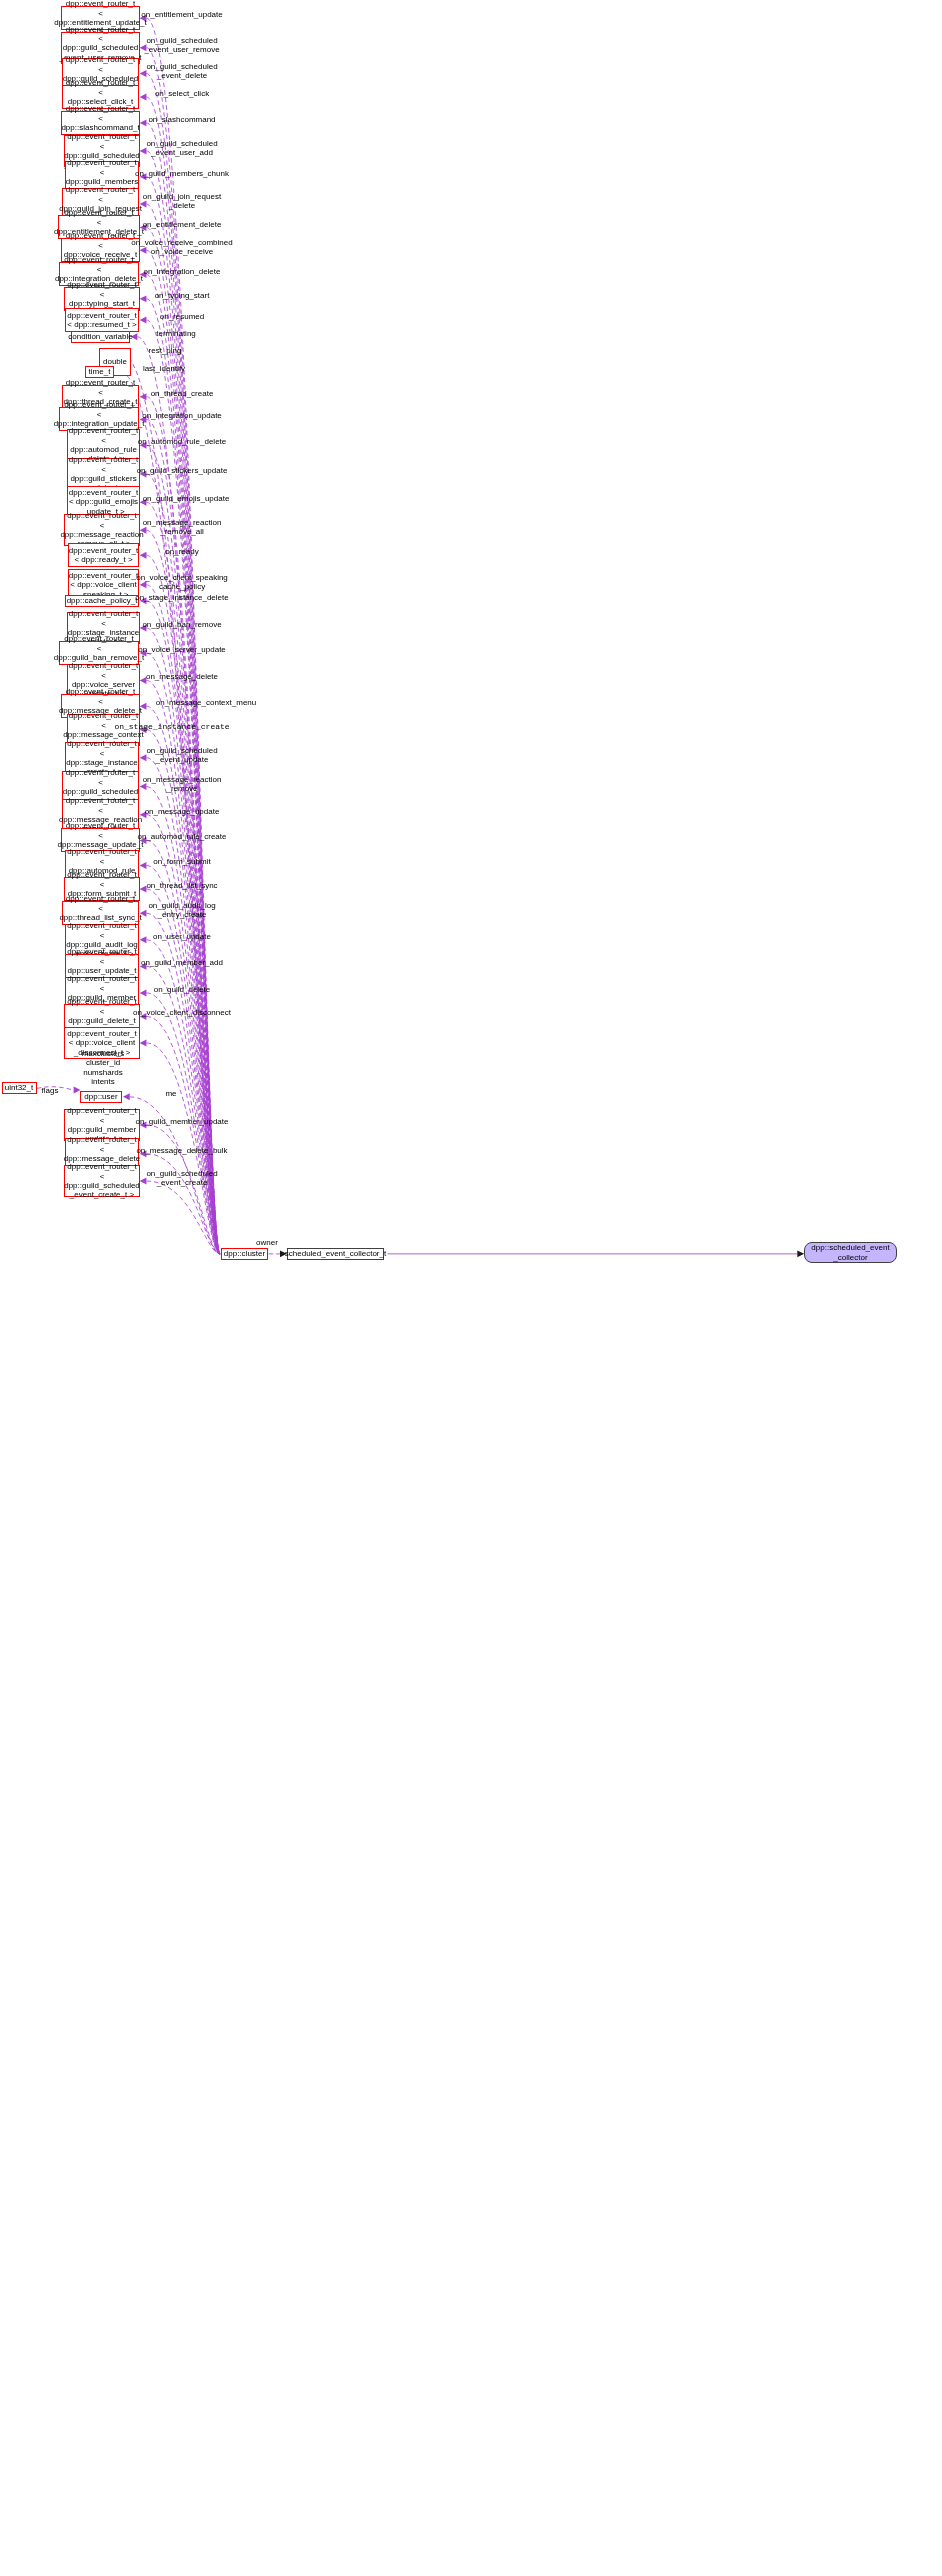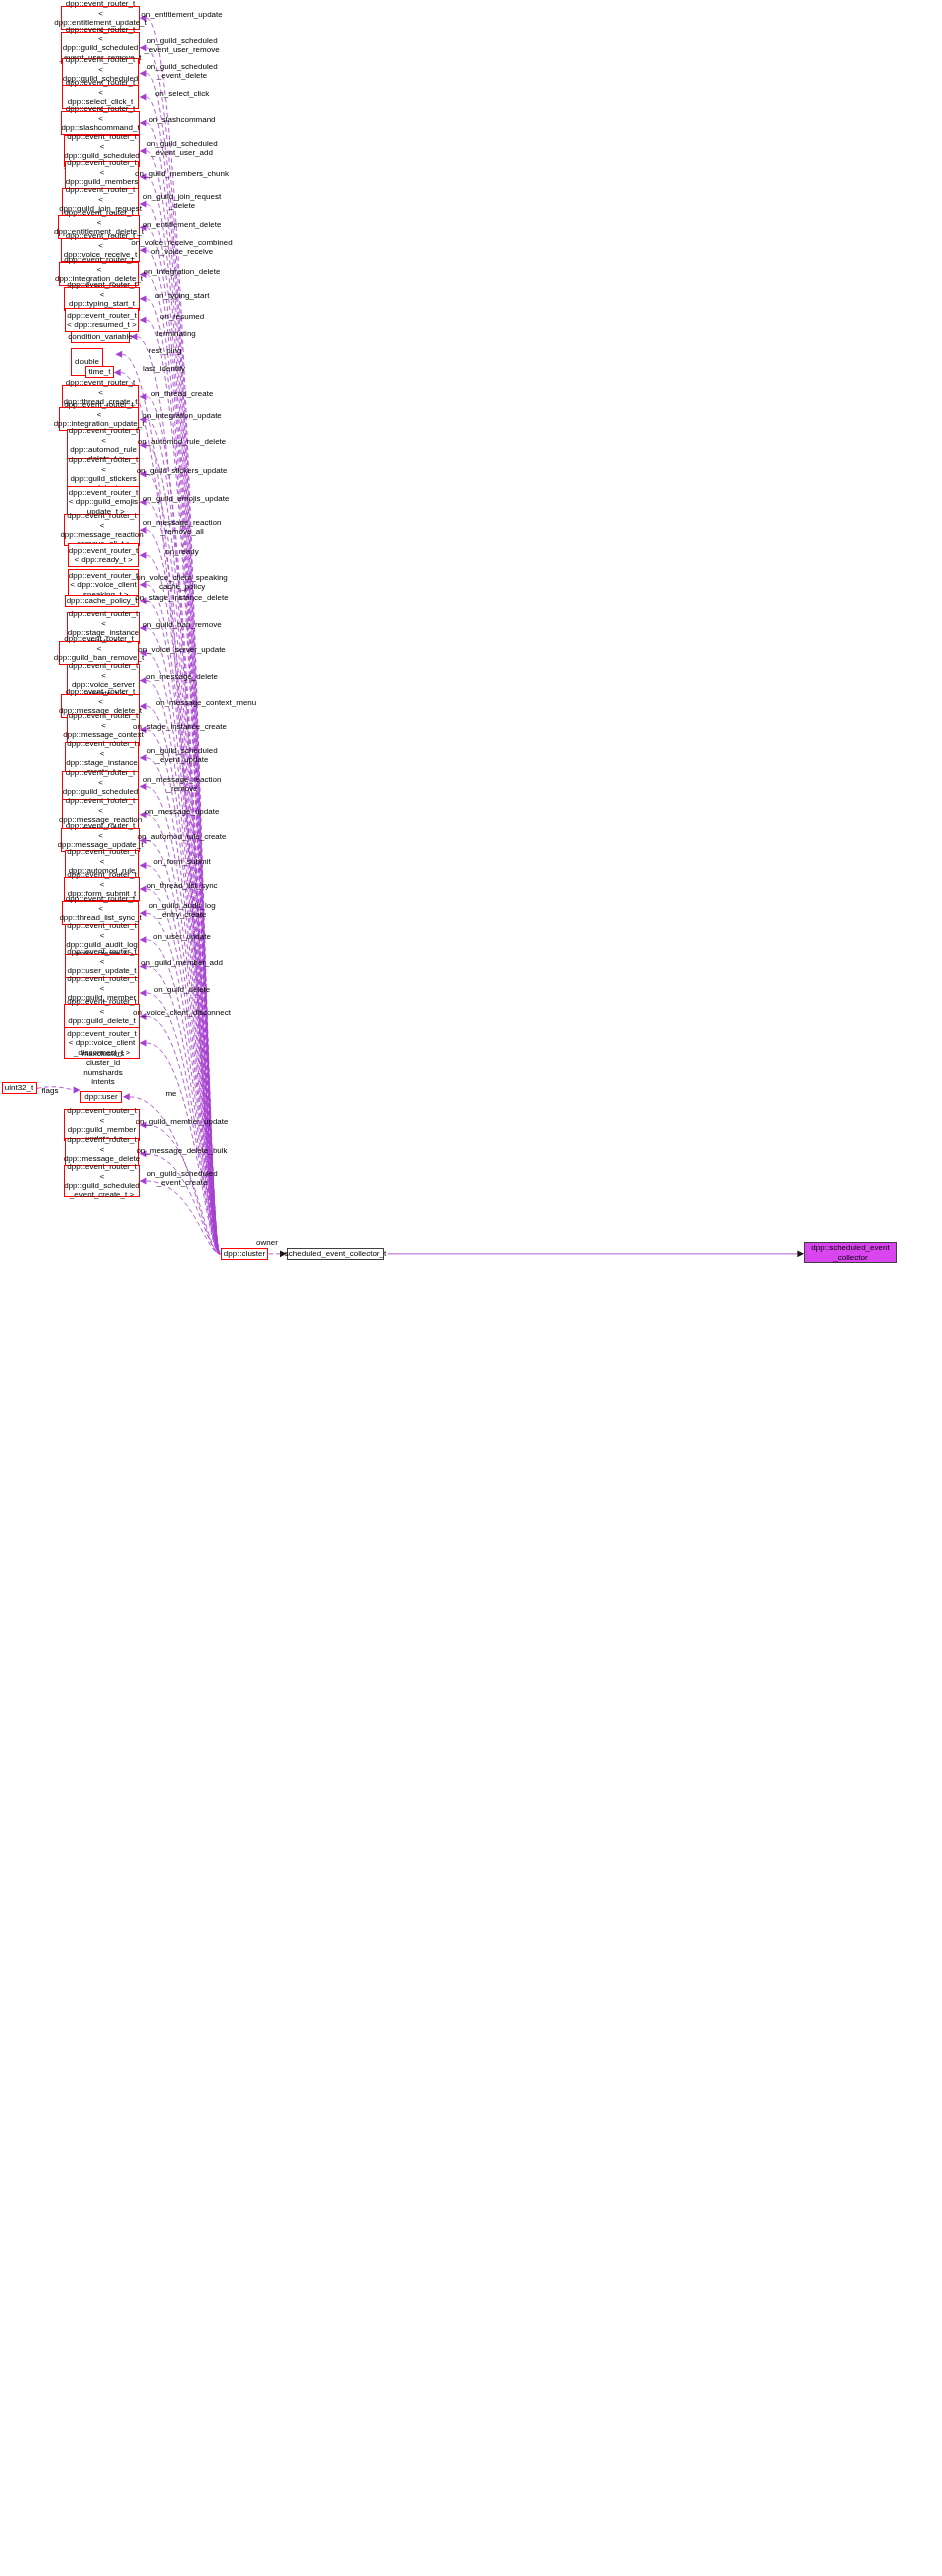--- a/index.html
+++ b/index.html
@@ -1,21 +1,21 @@
 <!DOCTYPE html>
 <html style="font-size:12px"><head>
 <meta charset="utf-8">
 <style>
   html,body{margin:0;padding:0;background:#ffffff;}
   body{font-family:"Liberation Sans", sans-serif;}
   #canvas{position:relative;width:943px;height:2576px;background:#fff;overflow:hidden;}
   .node{position:absolute;box-sizing:border-box;background:#fff;border:0.8px solid #ff0000;
         display:flex;align-items:center;justify-content:center;text-align:center;
         font-size:8px;line-height:1.16;color:#000;white-space:pre-line;padding:0.8px 1.5px;}
-  .node.gray{background:#d946ef;border-color:#404040;}
+  .node.gray{background:#c4b5fd;border-color:#404040;border-radius:8px;}
   .node.plain{border-color:#ff0000;}
   .edgelabel{position:absolute;font-size:8px;line-height:1.18;color:#000;text-align:center;
         white-space:pre-line;transform:translate(-50%,-50%);pointer-events:none;}
   svg#wires{position:absolute;left:0;top:0;width:943px;height:2576px;}
   .wire{stroke:#a640d0;stroke-width:1.1;fill:none;stroke-dasharray:6,4;}
   .wire2{stroke:#a640d0;stroke-width:1.1;fill:none;}
   .arrowp{fill:#a640d0;}
   .arrowb{fill:#1a1a1a;}
 </style>
 </head>
@@ -148,21 +148,21 @@
 &lt; dpp::entitlement_delete_t &gt;</span></div>
       <div class="node" style="left: 61px; top: 238px; width: 79px; height: 24px;"><span>dpp::event_router_t
 &lt; dpp::voice_receive_t &gt;</span></div>
       <div class="node" style="left: 59px; top: 262px; width: 80px; height: 24px;"><span>dpp::event_router_t
 &lt; dpp::integration_delete_t &gt;</span></div>
       <div class="node" style="left: 64px; top: 287px; width: 76px; height: 24px;"><span>dpp::event_router_t
 &lt; dpp::typing_start_t &gt;</span></div>
       <div class="node" style="left: 65px; top: 308px; width: 74px; height: 24px;"><span>dpp::event_router_t
 &lt; dpp::resumed_t &gt;</span></div>
       <div class="node plain" style="left: 71px; top: 331px; width: 59px; height: 12px;"><span>condition_variable</span></div>
-      <div class="node plain" style="left: 71px; top: 348px; width: 32px; height: 28px;"><span>double</span></div>
+      <div class="node plain" style="left: 99px; top: 348px; width: 32px; height: 28px;"><span>double</span></div>
       <div class="node plain" style="left: 85px; top: 366px; width: 29px; height: 12px;"><span>time_t</span></div>
       <div class="node" style="left: 62px; top: 385px; width: 77px; height: 24px;"><span>dpp::event_router_t
 &lt; dpp::thread_create_t &gt;</span></div>
       <div class="node" style="left: 59px; top: 407px; width: 80px; height: 24px;"><span>dpp::event_router_t
 &lt; dpp::integration_update_t &gt;</span></div>
       <div class="node" style="left: 67px; top: 429px; width: 73px; height: 32px;"><span>dpp::event_router_t
 &lt; dpp::automod_rule
 _delete_t &gt;</span></div>
       <div class="node" style="left: 67px; top: 458px; width: 73px; height: 32px;"><span>dpp::event_router_t
 &lt; dpp::guild_stickers
@@ -269,21 +269,21 @@
       <div class="edgelabel" style="left: 182px; top: 527px;">on_message_reaction
 _remove_all</div>
       <div class="edgelabel" style="left: 182px; top: 552px;">on_ready</div>
       <div class="edgelabel" style="left: 182px; top: 582px;">on_voice_client_speaking
 cache_policy</div>
       <div class="edgelabel" style="left: 182px; top: 598px;">on_stage_instance_delete</div>
       <div class="edgelabel" style="left: 182px; top: 625px;">on_guild_ban_remove</div>
       <div class="edgelabel" style="left: 182px; top: 650px;">on_voice_server_update</div>
       <div class="edgelabel" style="left: 182px; top: 677px; text-align: center;">on_message_delete</div>
       <div class="edgelabel" style="left: 182px; top: 703px; margin-left: 24px;">on_message_context_menu</div>
-      <div class="edgelabel" style="left: 180px; top: 727px;">on_stage_instance_create</div>
+      <div class="edgelabel" style="left: 172px; top: 727px; font-family: Liberation Mono, monospace;">on_stage_instance_create</div>
       <div class="edgelabel" style="left: 182px; top: 755px;">on_guild_scheduled
 _event_update</div>
       <div class="edgelabel" style="left: 182px; top: 784px;">on_message_reaction
 _remove</div>
       <div class="edgelabel" style="left: 182px; top: 812px;">on_message_update</div>
       <div class="edgelabel" style="left: 182px; top: 837px;">on_automod_rule_create</div>
       <div class="edgelabel" style="left: 182px; top: 862px;">on_form_submit</div>
       <div class="edgelabel" style="left: 182px; top: 886px;">on_thread_list_sync</div>
       <div class="edgelabel" style="left: 182px; top: 910px;">on_guild_audit_log
 _entry_create</div>

